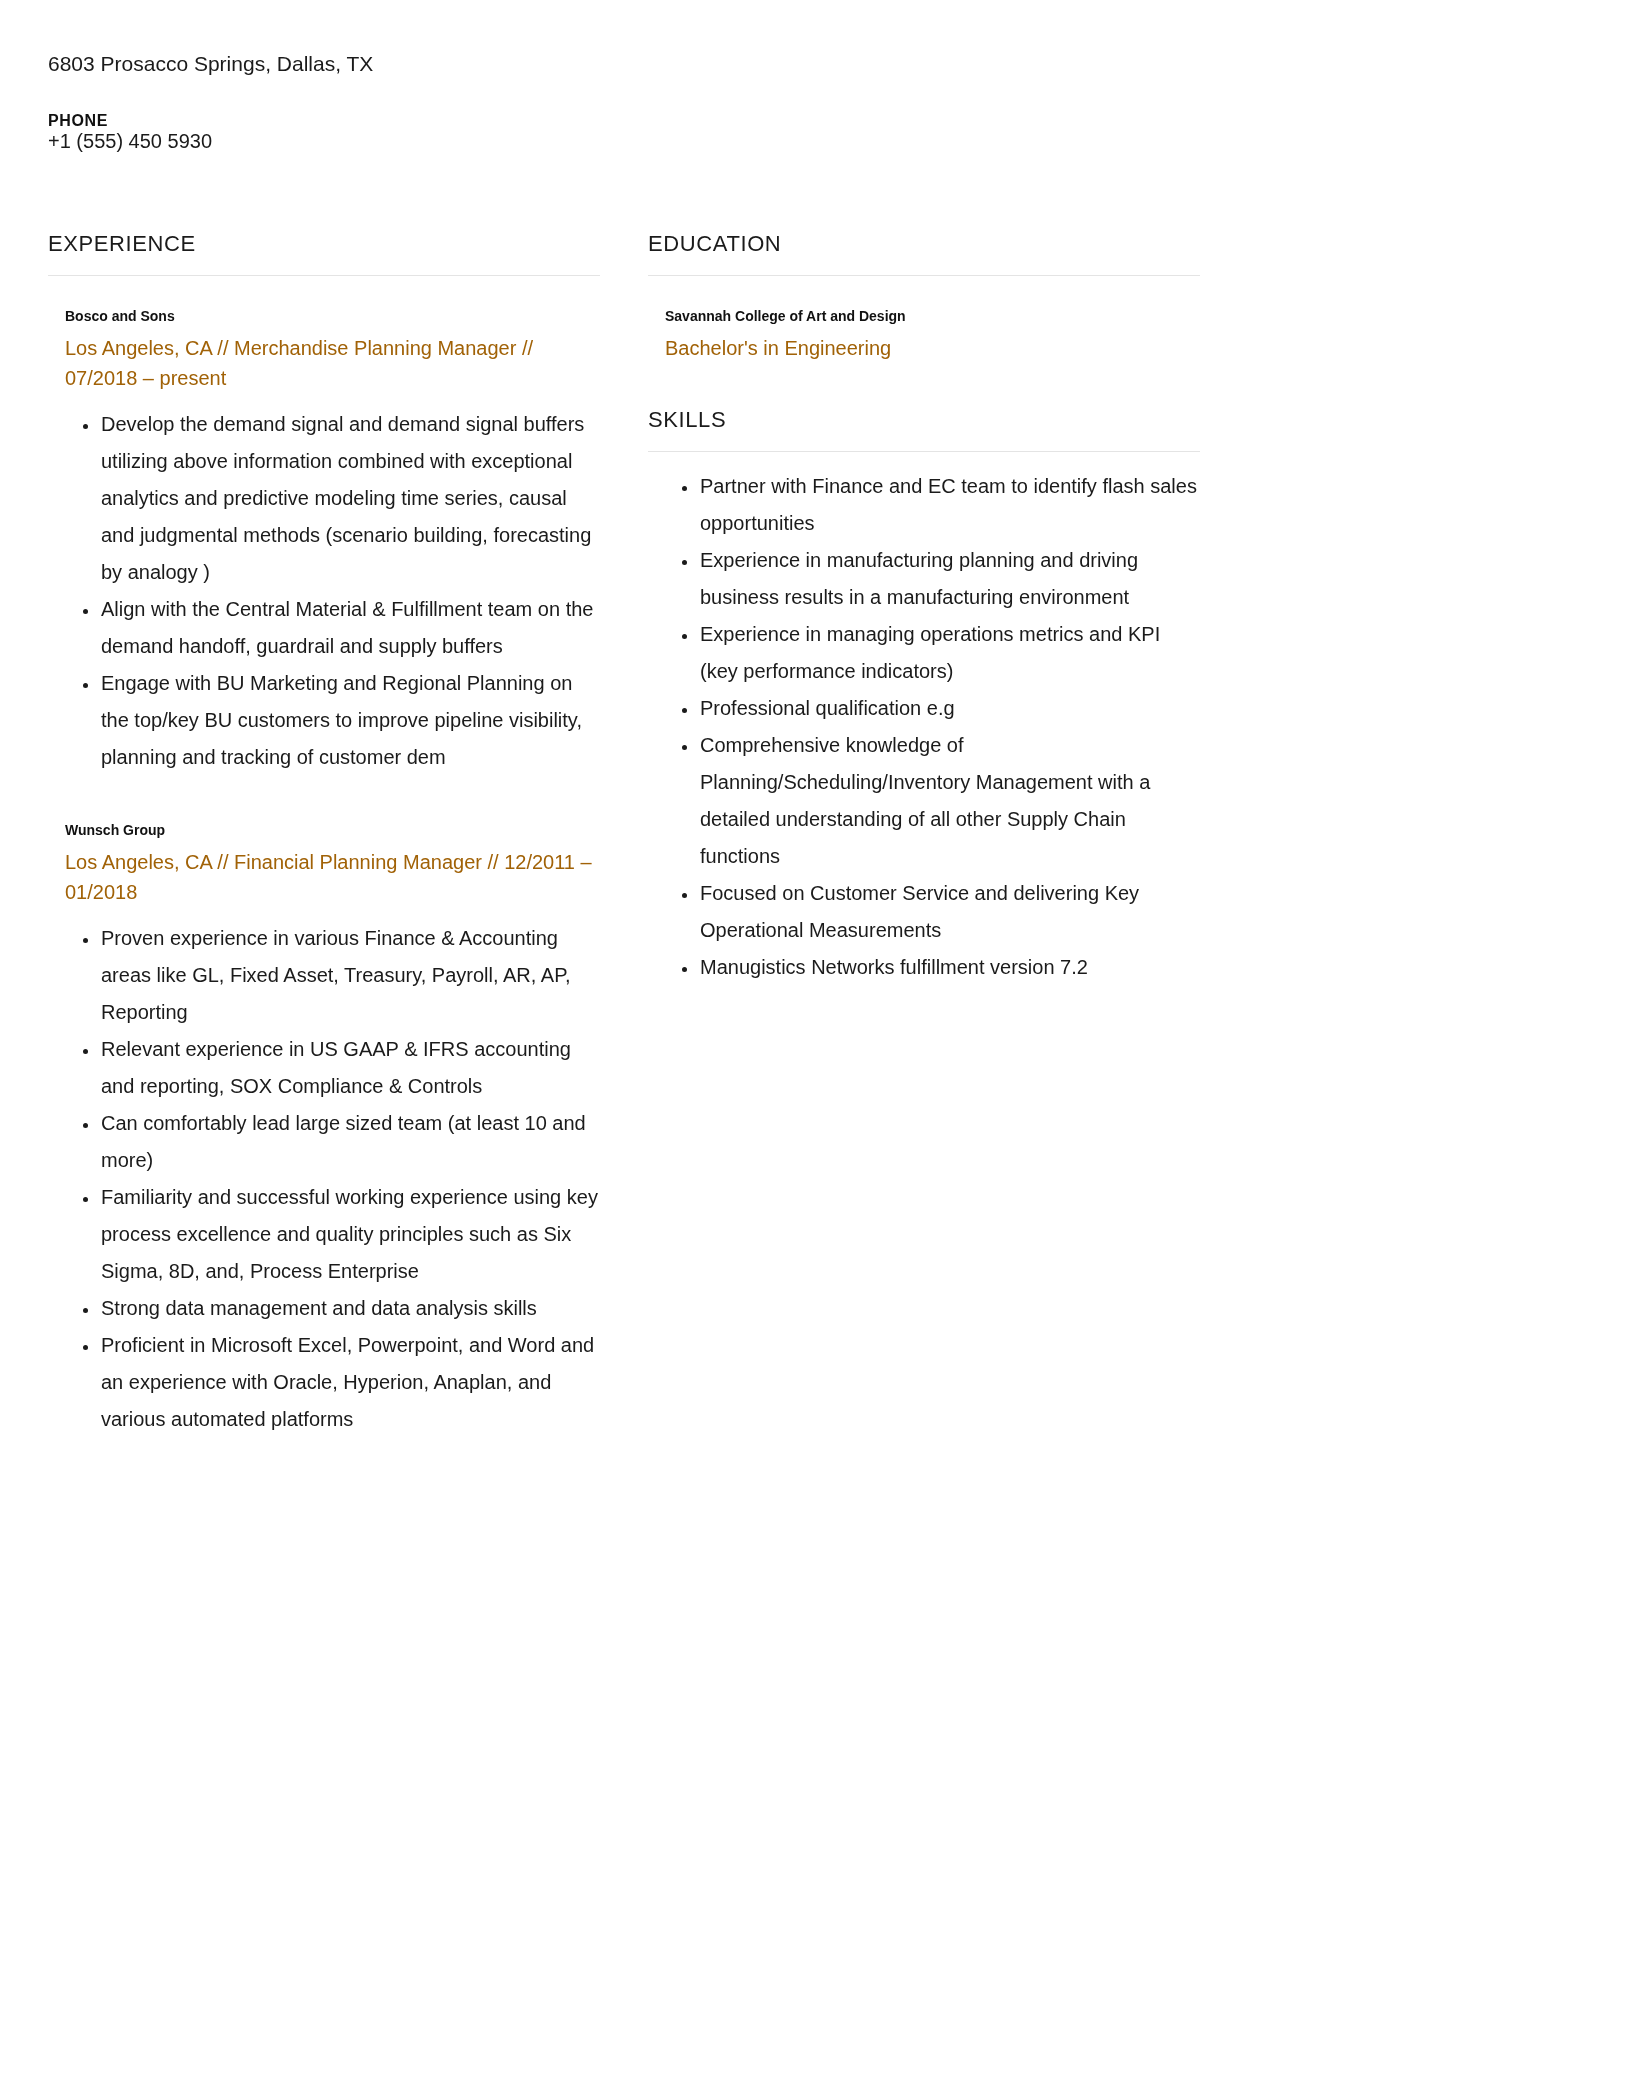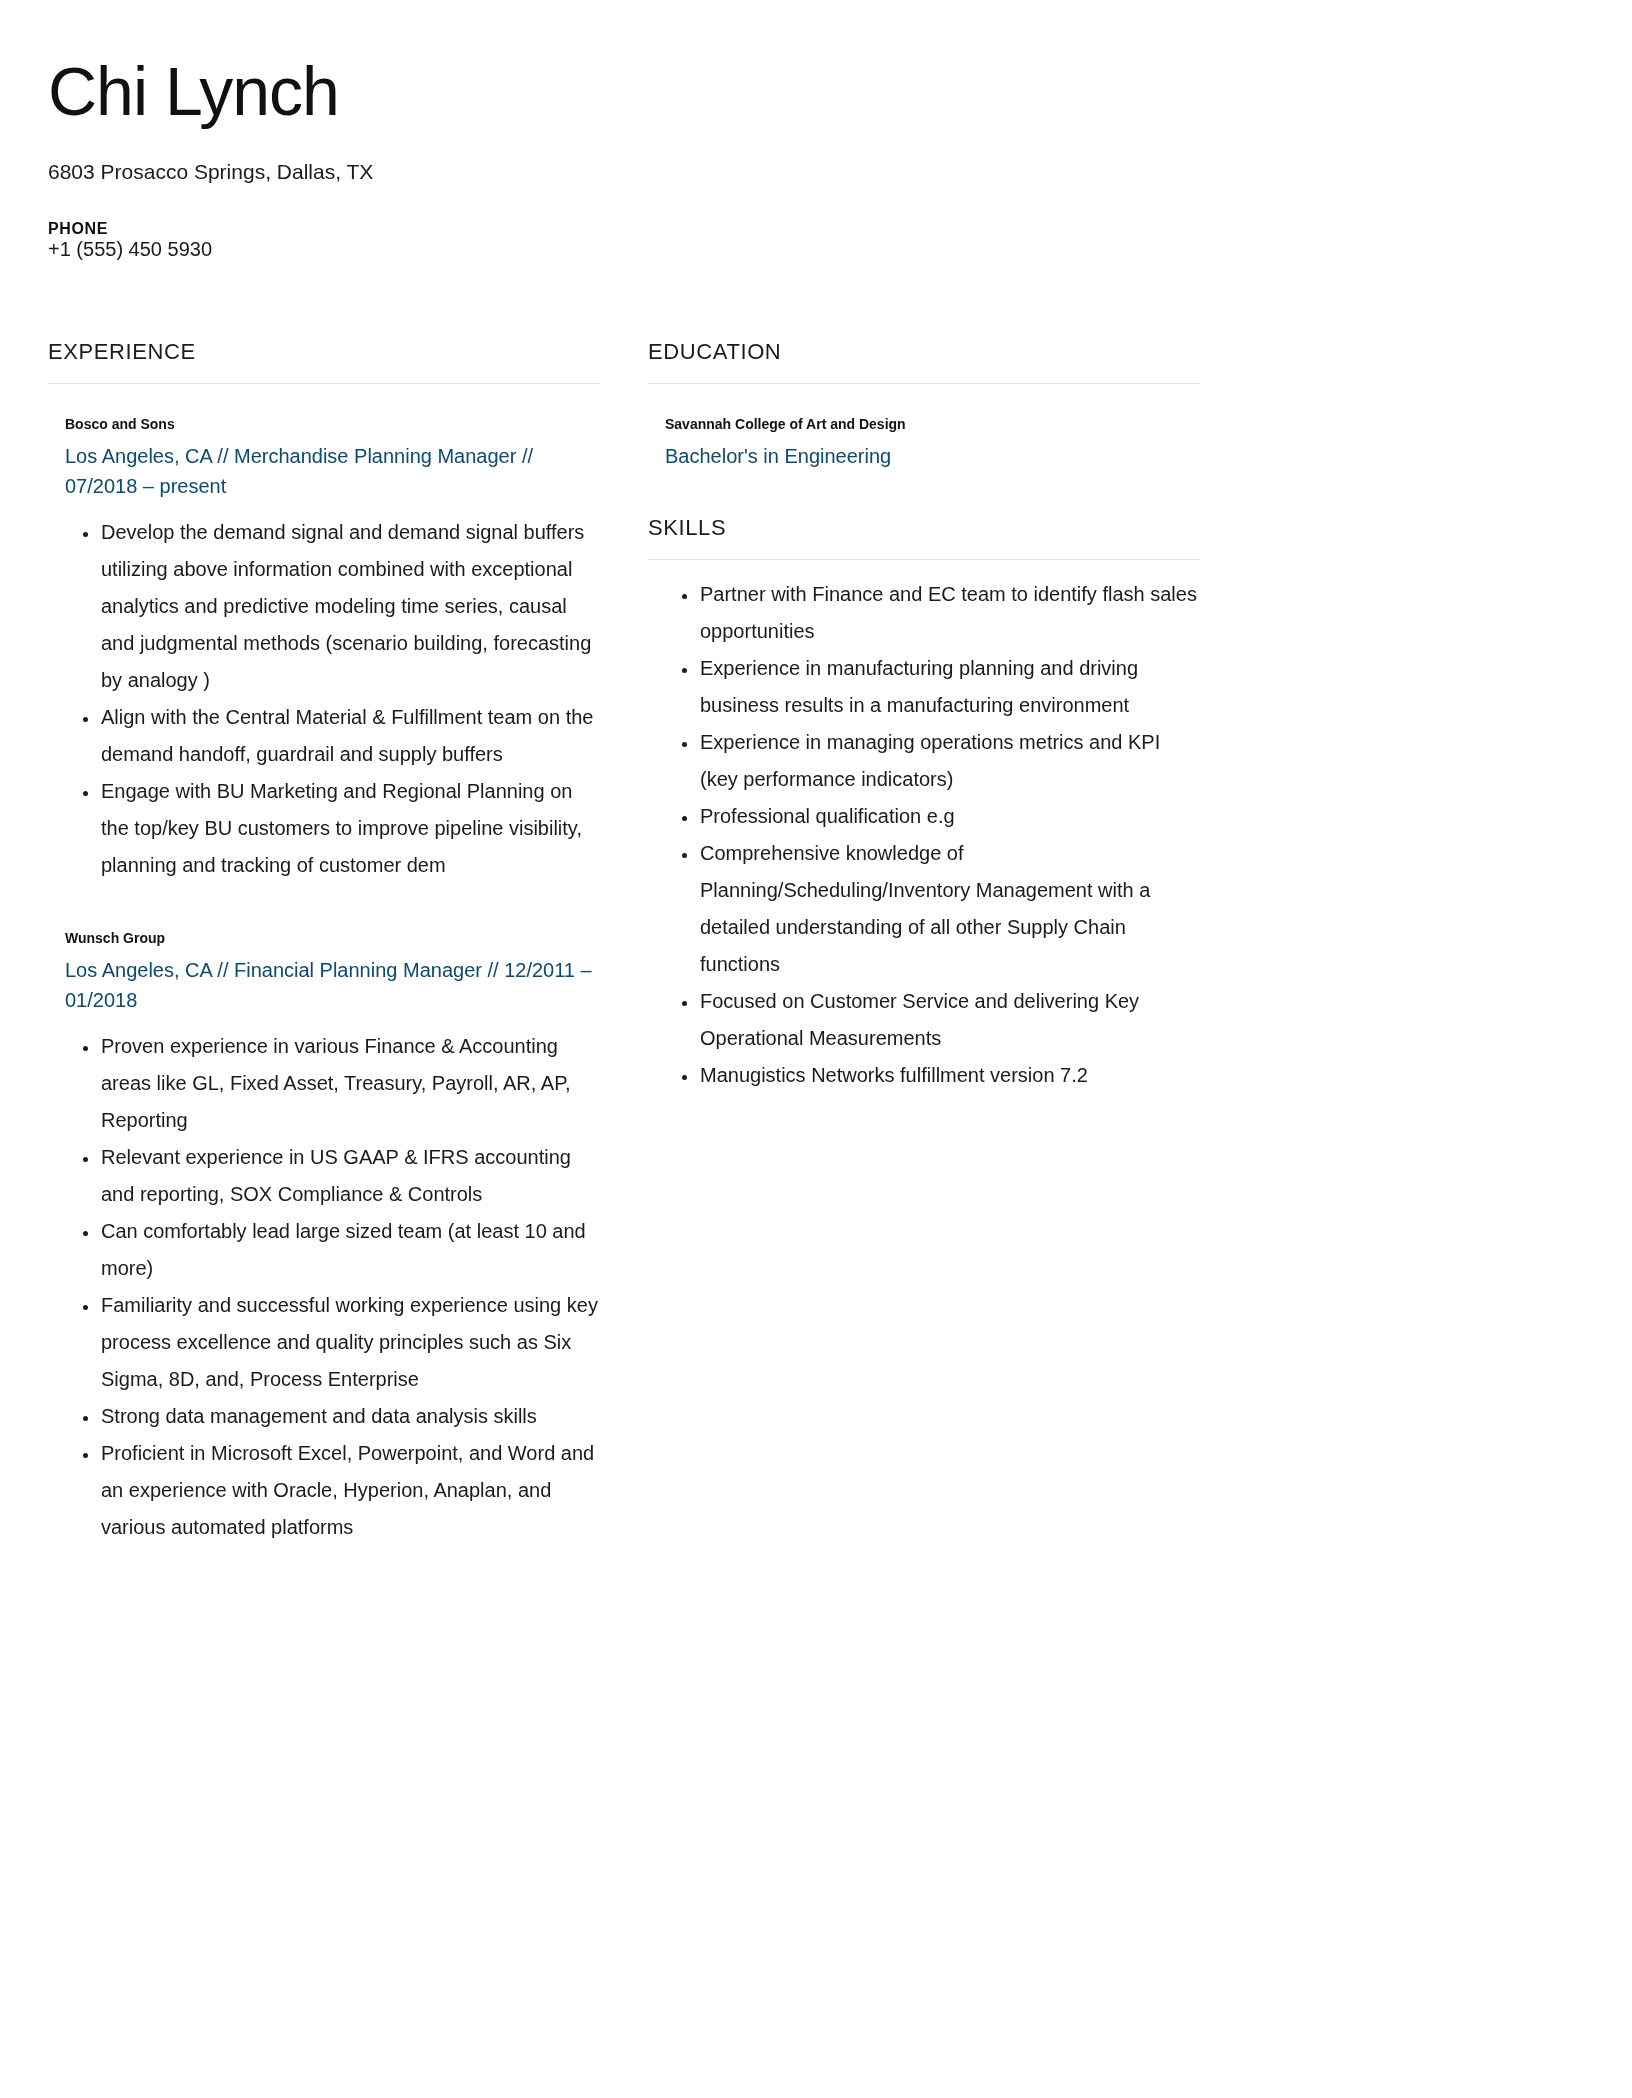--- a/index.html
+++ b/index.html
@@ -76,21 +76,21 @@
   .entry-name {
     margin: 0 0 9px 0;
     font-size: 14px;
     font-weight: 700;
     color: #111;
   }
   .entry-meta {
     margin: 0;
     font-size: 20px;
     line-height: 30px;
-    color: #0c4a6e;
+    color: #a16207;
   }
   .bullets {
     margin: 13px 0 0 0;
     padding-left: 34px;
     font-size: 20px;
     line-height: 37px;
     color: #1b1b1b;
   }
   .bullets li { margin: 0; padding-left: 2px; }
   .bullets li::marker { font-size: 16px; }
@@ -98,21 +98,20 @@
   .skills-section { margin-top: 44px; }
   .skills-wrap { margin-left: 16px; }
   .skills-wrap .bullets { margin-top: 16px; }
 </style>
 </head>
 <body>
 
 <div class="page">
 
   <header>
-    <h1 class="name">Chi Lynch</h1>
     <p class="address">6803 Prosacco Springs, Dallas, TX</p>
     <div>
       <div class="phone-label">PHONE</div>
       <div class="phone-value">+1 (555) 450 5930</div>
     </div>
   </header>
 
   <main class="columns">
 
     <section class="col-left">

